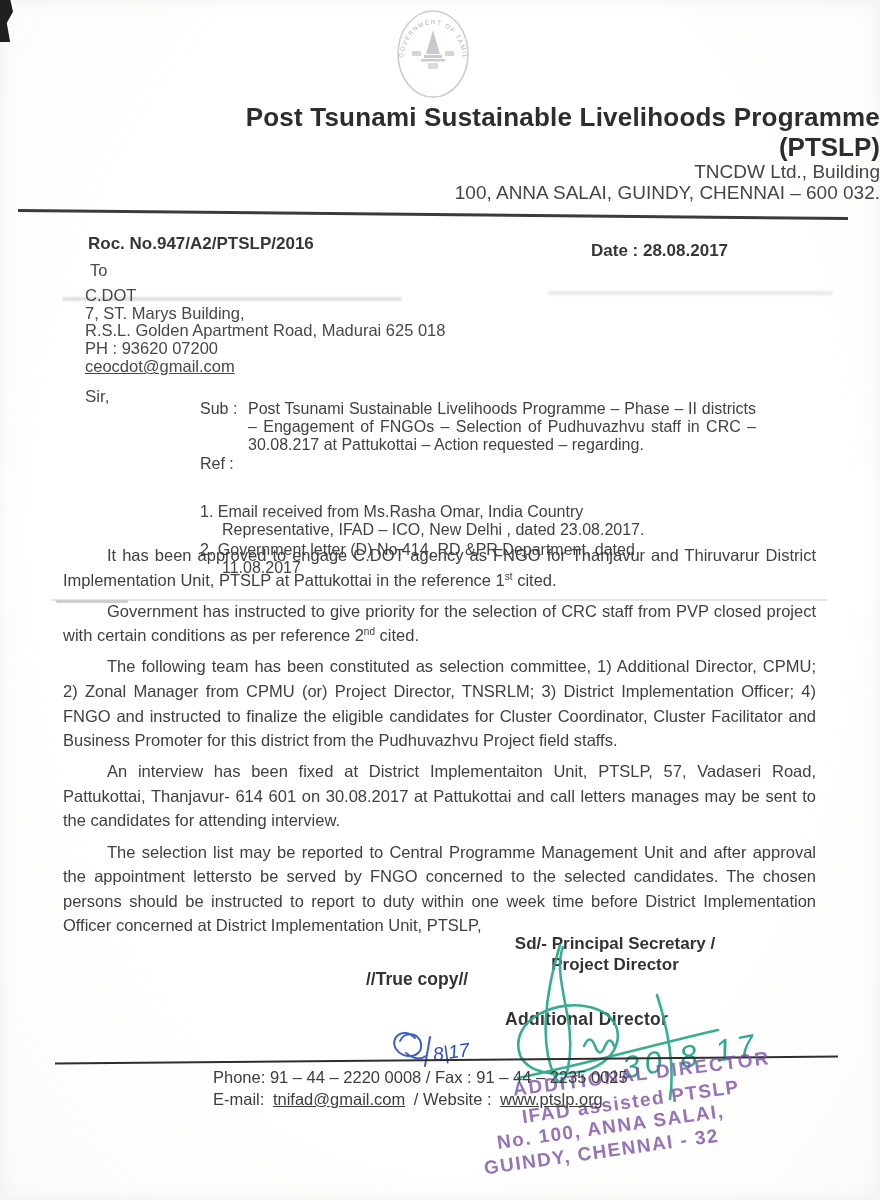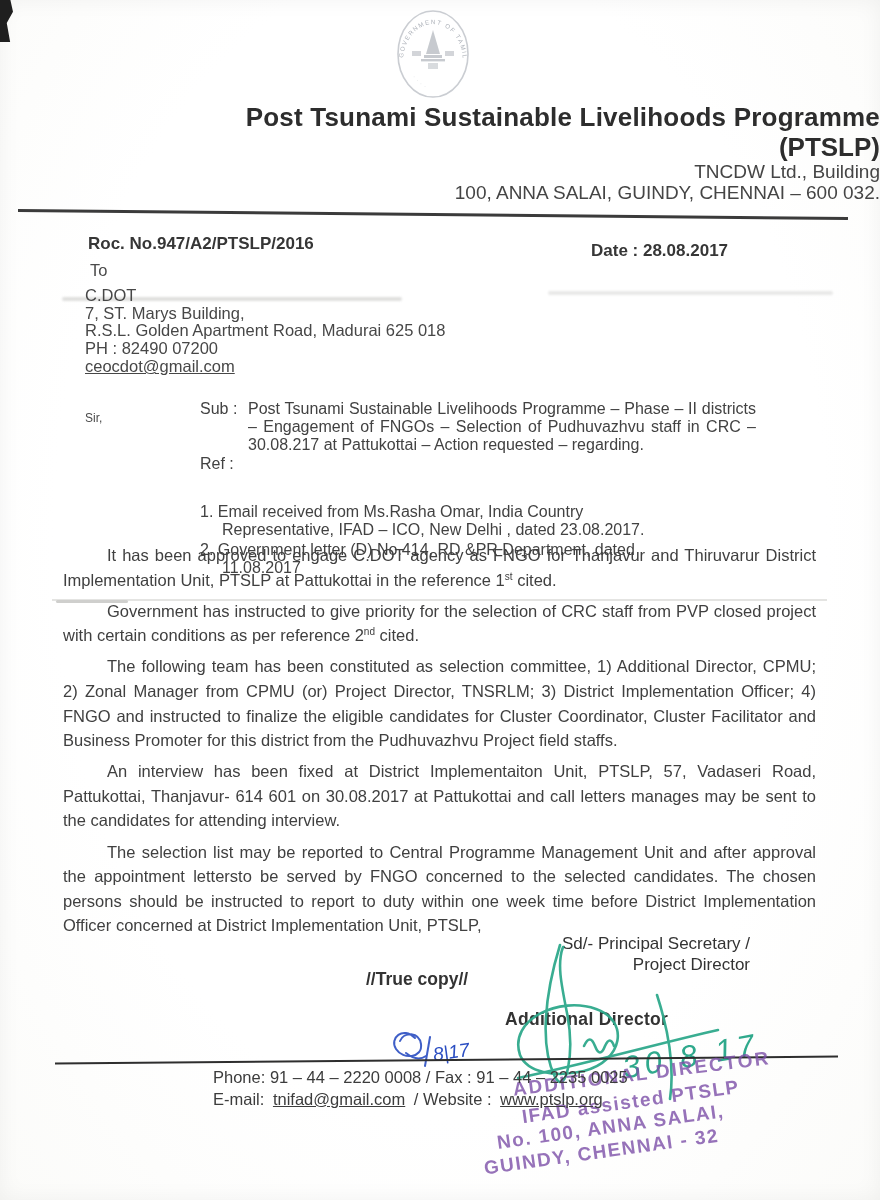--- a/index.html
+++ b/index.html
@@ -31,39 +31,39 @@
   .sub1   { top:161px; font-size:19px; color:#454545; }
   .sub2   { top:182px; font-size:19px; color:#454545; }
   .header-rule { left:18px; top:213px; width:830px; height:2.5px; background:#3b3b3b; transform:rotate(.55deg); }
 
   .roc  { left:88px;  top:234px; font-size:17px; color:#363636;text-align:center; }
   .date { left:591px; top:241px; font-size:17px; color:#363636; }
 
   .to-label { left:90px; top:261px; font-size:16.5px; color:#4a4a4a; }
   .addr { left:85px; top:287px; font-size:16.5px; line-height:17.6px; color:#474747; }
   .addr .email { text-decoration:underline; margin-top:1px; }
-  .sir { left:85px; top:411px; font-size:12px; color:#4a4a4a; }
+  .sir { left:85px; top:387px; font-size:17px; color:#4a4a4a; }
 
   .subref { left:200px; top:400px; width:556px; font-size:16px; color:#424242; }
   .srow { display:flex; align-items:flex-start; }
   .slbl { width:48px; flex:0 0 48px; }
   .scnt { width:508px; }
   .just { text-align:justify; line-height:17.8px; }
   .ref-block { margin-top:2px; line-height:17.8px;flex-direction:column; }
   .ref-ind { padding-left:22px; }
   .ref-g { margin-top:2px; }
 
   .bodytext { left:63px; top:543px; width:753px; font-size:16.5px; line-height:24.6px;
     text-align:justify; color:#404040; }
   .bodytext p { margin:0 0 6.5px 0; text-indent:44px; }
   .bodytext p.last { margin-top:3px; }
   sup { font-size:10px; line-height:0; }
 
-  .sd-block { left:480px; top:933px; width:270px; text-align:right; font-size:17px;
-    font-weight:normal; color:#333; line-height:21px; }
+  .sd-block { left:480px; top:933px; width:270px; text-align:center; font-size:17px;
+    font-weight:bold; color:#333; line-height:21px; }
   .true-copy { left:366px; top:969px; font-size:17.5px; font-weight:bold; color:#333; }
   .add-dir { left:505px; top:1009px; font-size:17.5px; font-weight:bold; color:#333; letter-spacing:.3px; }
 
   .sig-svg { left:360px; top:925px; pointer-events:none; }
 
   .footer-rule { left:55px; top:1059px; width:783px; height:2px; background:#2e2e2e; transform:rotate(-.5deg); }
   .footer-text { left:213px; top:1066px; font-size:16.5px; color:#3c3c3c; line-height:22px; z-index:6; }
   .footer-text .sp { margin:0 4px; }
 
   .stamp-line { position:absolute; font-size:19px; font-weight:600; letter-spacing:2px;
@@ -113,21 +113,21 @@
   <div class="abs header-rule"></div>
 
   <div class="abs roc bold">Roc. No.947/A2/PTSLP/2016</div>
   <div class="abs date bold">Date : 28.08.2017</div>
 
   <div class="abs to-label">To</div>
   <div class="abs addr">
     <div>C.DOT</div>
     <div>7, ST. Marys Building,</div>
     <div>R.S.L. Golden Apartment Road, Madurai 625 018</div>
-    <div>PH : 82490 07200</div>
+    <div>PH : 93620 07200</div>
     <div class="email">ceocdot@gmail.com</div>
   </div>
   <div class="abs sir">Sir,</div>
 
   <div class="abs subref">
     <div class="srow">
       <div class="slbl">Sub :</div>
       <div class="scnt just">Post Tsunami Sustainable Livelihoods Programme – Phase – II districts – Engagement of FNGOs – Selection of Pudhuvazhvu staff in CRC – 30.08.217 at Pattukottai – Action requested – regarding.</div>
     </div>
     <div class="srow ref-block">

